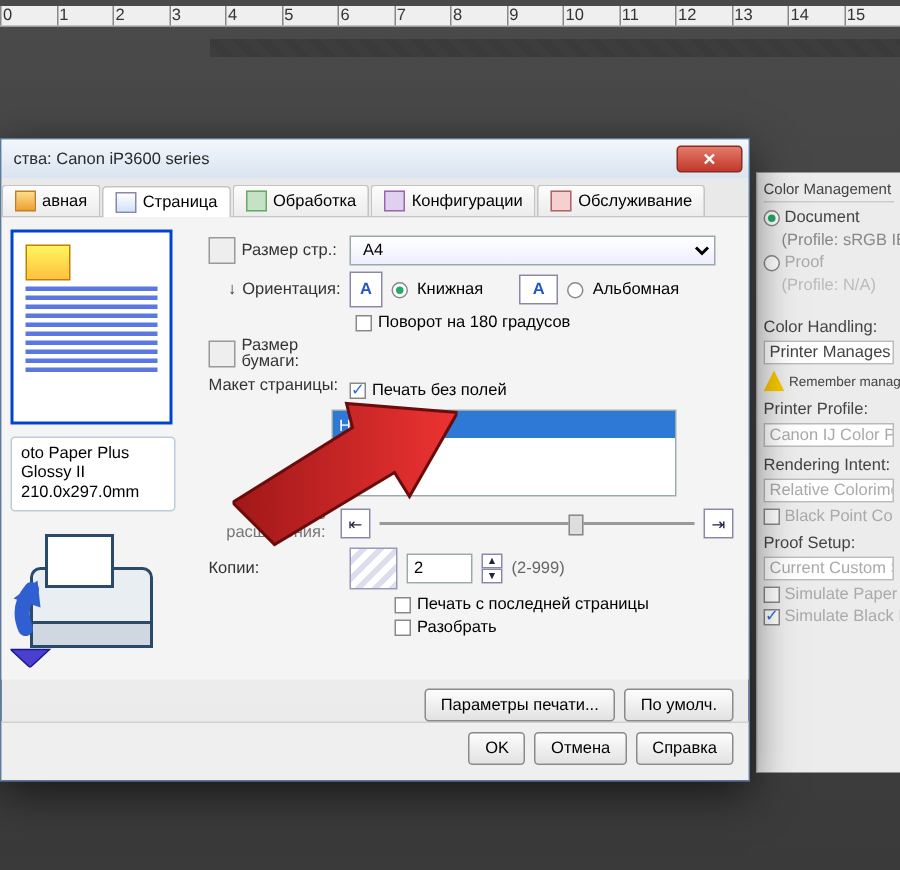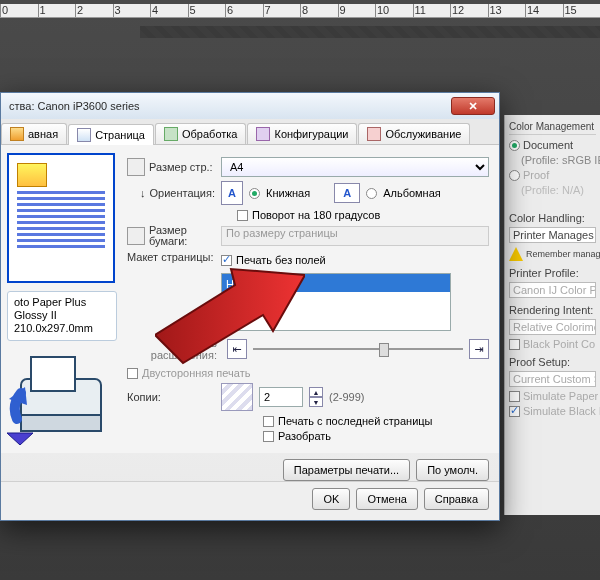--- a/index.html
+++ b/index.html
@@ -48,21 +48,21 @@
 .preview-col { width:122px; padding:8px 6px; display:flex; flex-direction:column; gap:8px; overflow:hidden; }
 .page-prev { width:108px; height:130px; border:2px solid #0044cc; background:#fff; padding:8px; }
 .page-prev .pic { width:30px; height:24px; background:linear-gradient(#fff55d,#ffc040); border:1px solid #c08000; margin-bottom:4px; }
 .page-prev .ln { height:3px; background:#5a78e0; margin:3px 0; }
 .paper-name { background:#fff; border:1px solid #bcd; border-radius:3px; padding:4px 6px; font-size:10px; line-height:1.2; }
 .printer-pic { width:108px; height:96px; position:relative; }
 .printer-pic svg { width:100%; height:100%; }
 
 
 .form { flex:1; padding:8px 10px 8px 4px; position:relative; }
-.frow { display:flex; align-items:center; gap:6px; margin:4px 0; }
+.frow { display:flex; align-items:center; gap:6px; margin:4px 12px; }
 .frow .lbl { width:88px; text-align:left; color:#333; display:flex; align-items:center; gap:4px; }
 .lbl.two { line-height:1.0; font-size:10px; }
 .lbl .mini { width:18px; height:18px; border:1px solid #999; background:#eee; display:inline-block; flex:none; }
 .form select, .form .pseudo-select { flex:1; height:20px; border:1px solid #9aa; background:linear-gradient(#fff,#eef); padding:0 4px; }
 .form .pseudo-select.dis { background:#efefef; color:#999; border-color:#ccc; }
 .orient { display:flex; align-items:center; gap:6px; }
 .orient .oico { width:22px; height:24px; border:1px solid #88a; background:#fff; display:flex; align-items:center; justify-content:center; color:#2255cc; font-weight:bold; }
 .orient .oico.land { width:26px; height:20px; }
 
 .layout-list { margin-left:94px; width:230px; height:58px; border:1px solid #9aa; background:#fff; overflow:hidden; }
@@ -242,21 +242,20 @@
       </div>
       <div class="chk-row" style="margin-left:110px">
         <span class="checkbox"></span>
         <span>Поворот на 180 градусов</span>
       </div>
       <div class="frow">
         <span class="lbl two">
             <span class="mini"></span>
             <span><span>Размер</span><br><span>бумаги:</span></span>
           </span>
-        <div class="pseudo-select dis">По размеру страницы</div>
       </div>
       <div class="frow" style="align-items:flex-start">
         <span class="lbl">Макет страницы:</span>
         <div style="flex:1">
           <div class="chk-row">
             <span class="checkbox on"></span>
             <span>Печать без полей</span>
           </div>
         </div>
       </div>
@@ -265,24 +264,20 @@
         <div class="opt"></div>
         <div class="opt"></div>
       </div>
       <div class="ext-row" style="margin-top:6px">
         <span class="lbl2">епень расширения:</span>
         <div class="slider-wrap">
           <span class="arrow-btn">⇤</span>
           <div class="slider"></div>
           <span class="arrow-btn">⇥</span>
         </div>
-      </div>
-      <div class="chk-row" style="margin-top:6px">
-        <span class="checkbox"></span>
-        <span style="color:#999">Двусторонняя печать</span>
       </div>
       <div class="frow">
         <span class="lbl">Копии:</span>
         <div class="copies">
           <span class="cico"></span>
           <input value="2" style="">
           <span style="display:inline-flex;flex-direction:column">
             <span class="arrow-btn" style="height:10px;width:14px;font-size:7px">▲</span>
             <span class="arrow-btn" style="height:10px;width:14px;font-size:7px">▼</span>
           </span>

